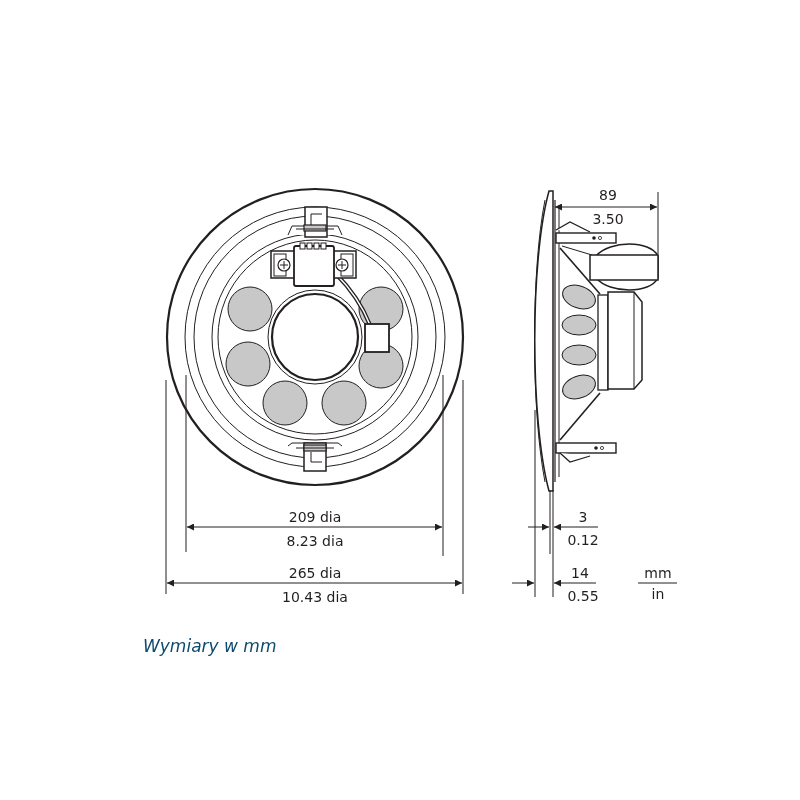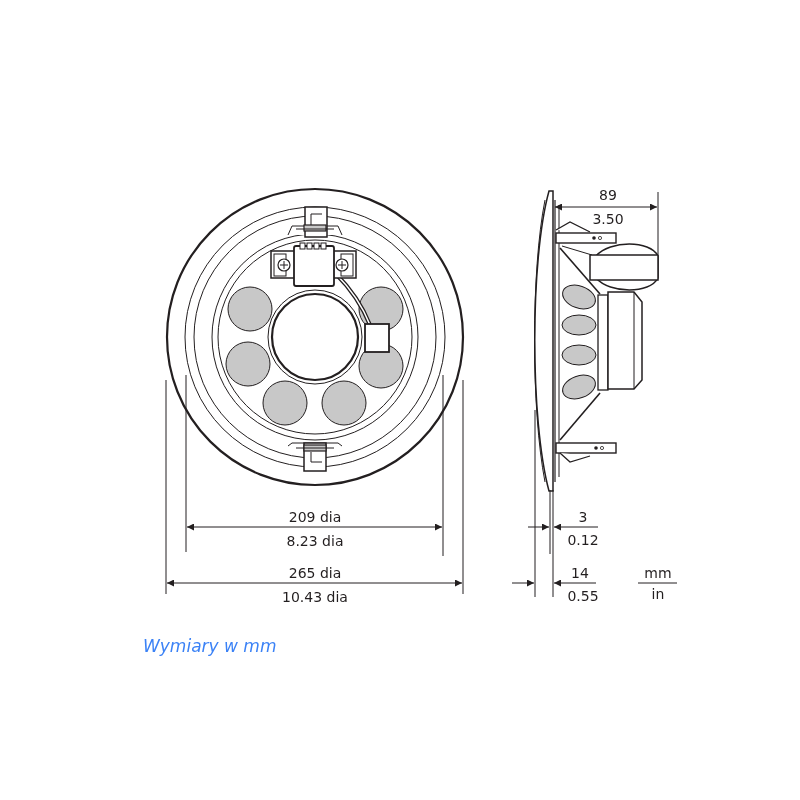--- a/index.html
+++ b/index.html
@@ -1,19 +1,19 @@
 <!DOCTYPE html>
 <html><head>
 <meta charset="utf-8">
 <style>
   html, body { margin: 0; padding: 0; background: #ffffff; }
   body { width: 800px; height: 800px; position: relative; overflow: hidden; font-family: "DejaVu Sans", sans-serif; color: #231f20; }
   .drawing { position: absolute; left: 0; top: 0; width: 800px; height: 800px; }
   .dim-text { font-family: "DejaVu Sans", sans-serif; font-size: 14px; fill: #231f20; }
-  .caption { position: absolute; left: 143px; top: 636px; font-family: "DejaVu Sans", sans-serif; font-style: italic; font-size: 17px; color: #3b82f6; }
+  .caption { position: absolute; left: 143px; top: 636px; font-family: "DejaVu Sans", sans-serif; font-style: italic; font-size: 17px; color: #0c4a6e; }
 </style>
 </head>
 <body>
 
 <svg class="drawing" viewBox="0 0 800 800" xmlns="http://www.w3.org/2000/svg">
   <defs>
     <marker id="arrow" viewBox="0 0 10 10" refX="10" refY="5" markerWidth="10" markerHeight="7" orient="auto-start-reverse" markerUnits="userSpaceOnUse">
       <path d="M0,0 L10,5 L0,10 z" fill="#231f20"></path>
     </marker>
   </defs>

